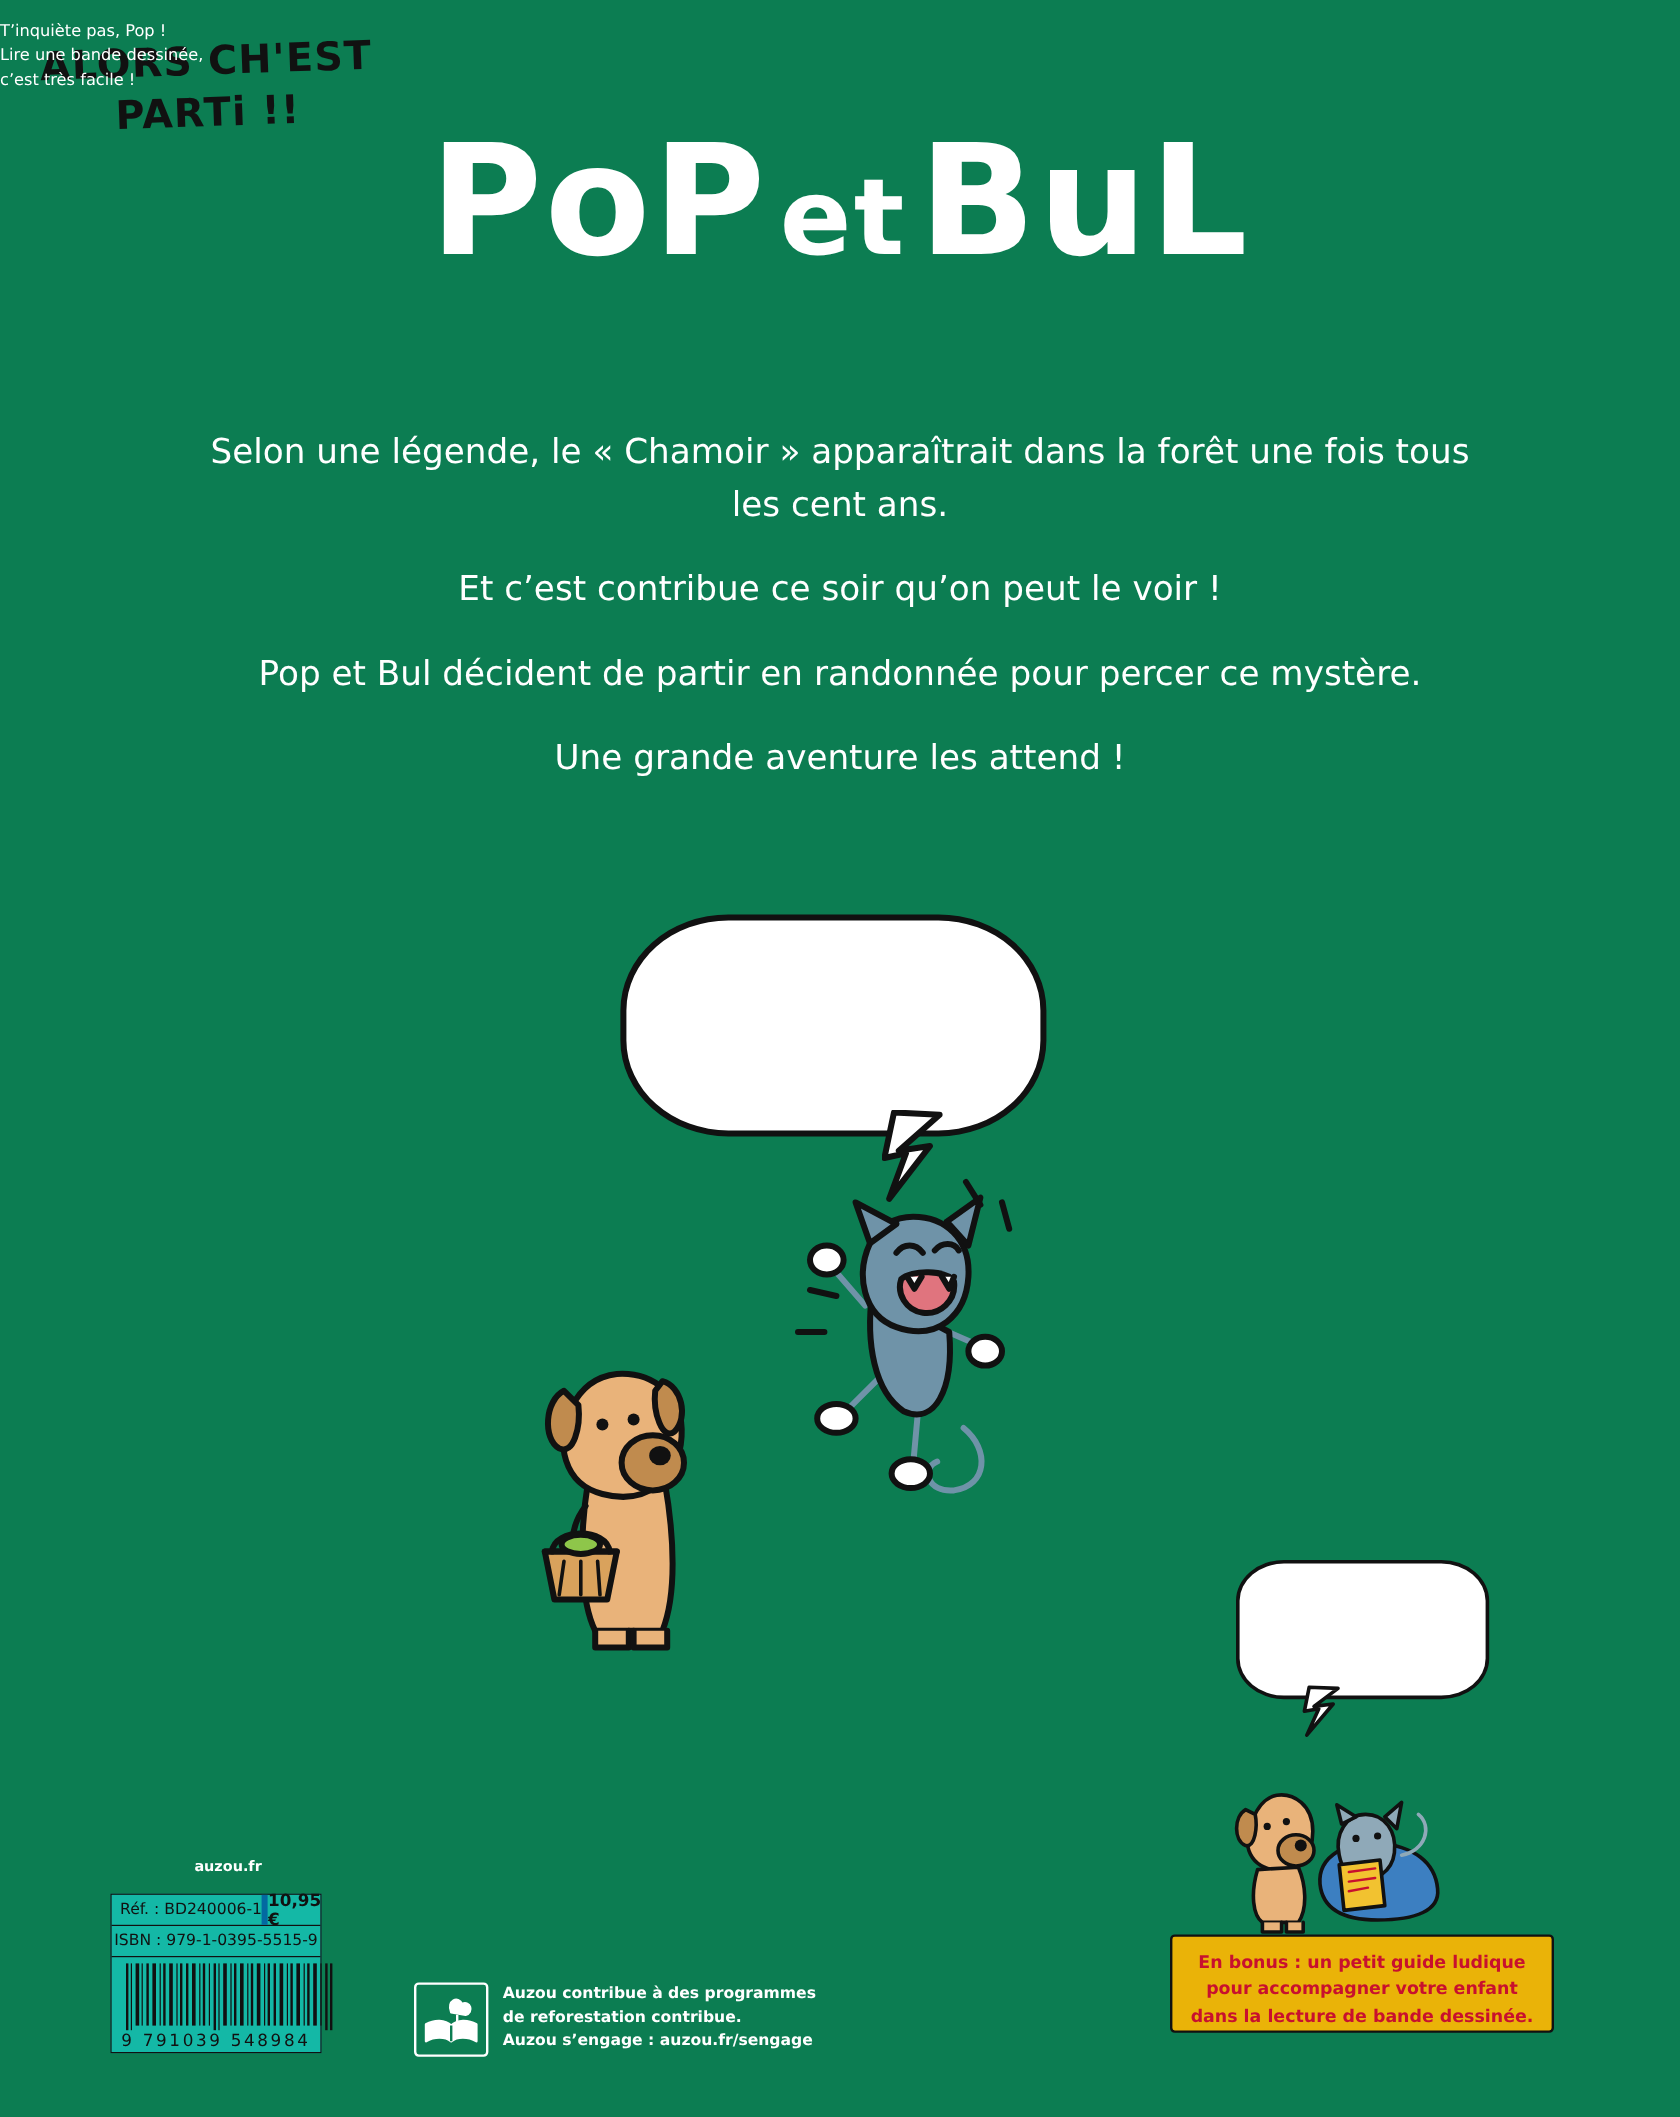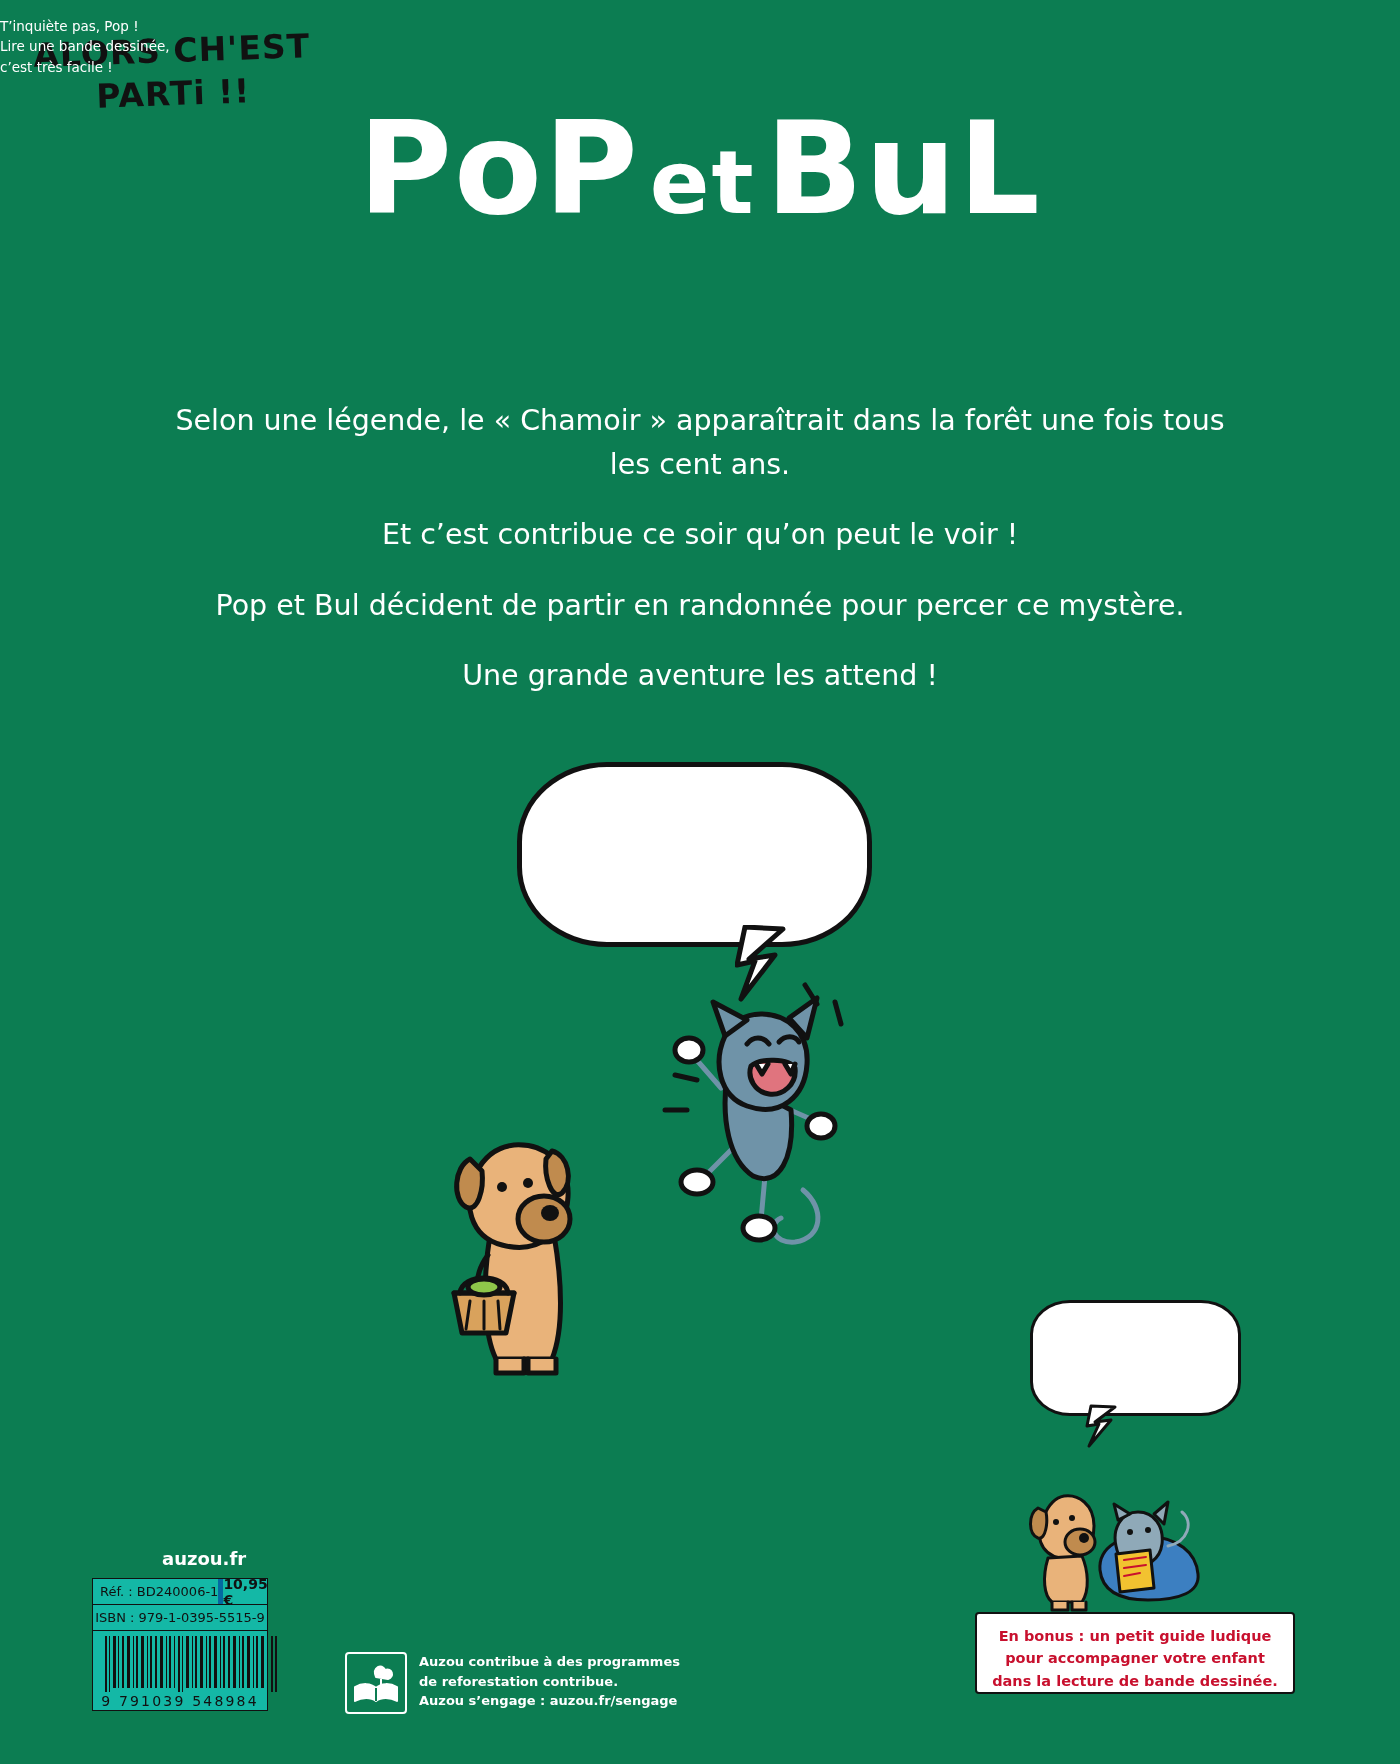--- a/index.html
+++ b/index.html
@@ -44,21 +44,20 @@
   
   .blurb {
     position: absolute;
     top: 355px;
     left: 170px;
     width: 1060px;
     text-align: center;
     color: #ffffff;
     font-size: 28.5px;
     line-height: 1.55;
-    margin-top: 44px;
   }
   .blurb p {
     margin: 0 0 26px 0;
   }
   .blurb p:last-child { margin-bottom: 0; }
 
   
   .bubble-big {
     position: absolute;
     left: 517px;
@@ -107,21 +106,21 @@
     line-height: 1.5;
   }
 
   
   .bonus-box {
     position: absolute;
     left: 975px;
     top: 1612px;
     width: 320px;
     height: 82px;
-    background: #ffffff;
+    background: #eab308;
     border: 2px solid #111111;
     border-radius: 4px;
     box-sizing: border-box;
     padding-top: 11px;
     text-align: center;
   }
   .bonus-line {
     color: #c8102e;
     font-size: 14.5px;
     font-weight: bold;
@@ -138,21 +137,21 @@
     font-size: 20.5px;
     line-height: 1.42;
   }
 
   
   .auzou-url {
     position: absolute;
     left: 162px;
     top: 1548px;
     color: #ffffff;
-    font-size: 18px;
+    font-size: 12px;
     font-weight: bold;
   }
 
   
   .barcode-block {
     position: absolute;
     left: 92px;
     top: 1578px;
     width: 176px;
     background: #14b8a6;

